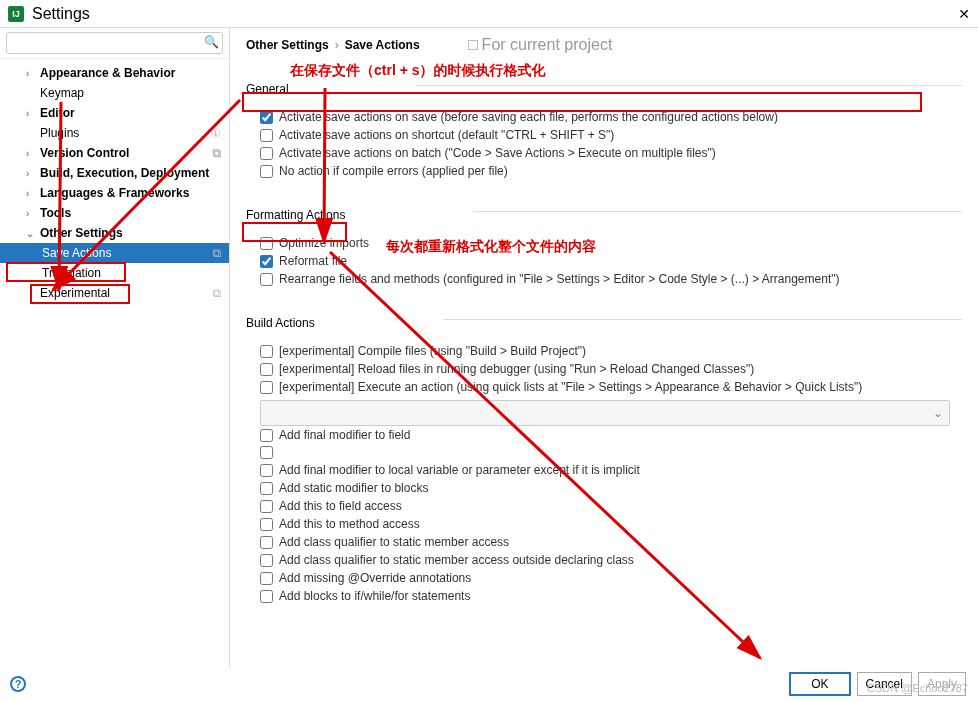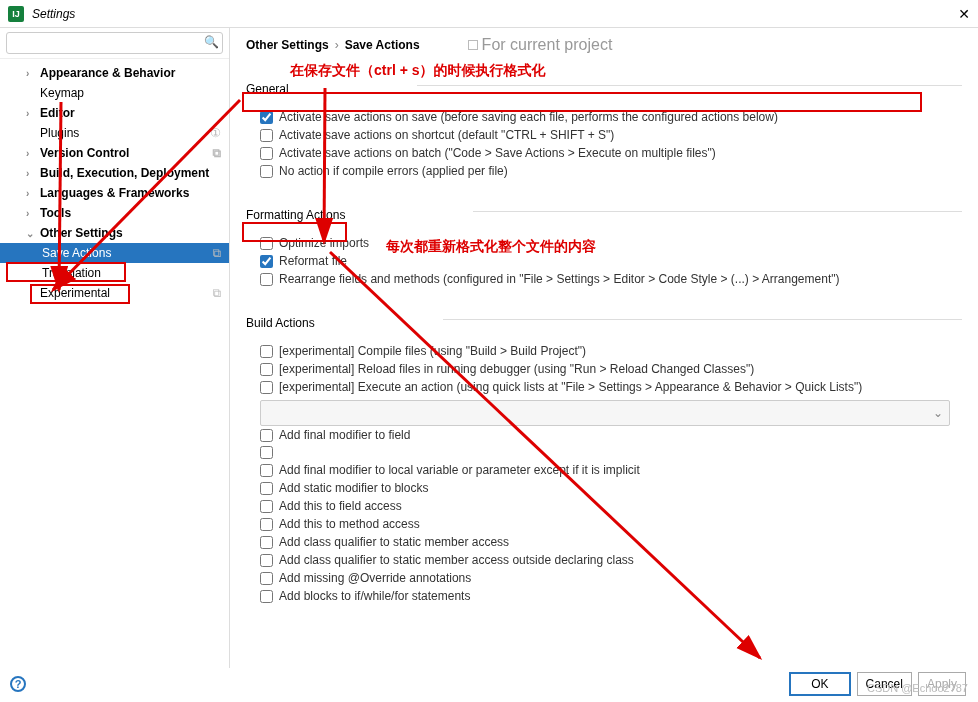--- a/index.html
+++ b/index.html
@@ -1,19 +1,19 @@
 <!DOCTYPE html>
 <html><head>
 <meta charset="utf-8">
 <style>
 * { box-sizing: border-box; margin: 0; padding: 0; font-family: "Segoe UI", Arial, sans-serif; }
 body { background: #fff; width: 978px; height: 702px; overflow: hidden; font-size: 12px; color: #000; position: relative; }
 .titlebar { height: 28px; display: flex; align-items: center; padding: 0 8px; border-bottom: 1px solid #ddd; }
 .titlebar .app-icon { width: 16px; height: 16px; background: #15803d; margin-right: 8px; border-radius: 2px; display: inline-flex; align-items: center; justify-content: center; color: #fff; font-size: 9px; font-weight: bold; }
-.titlebar .title { font-size: 12px; font-style: italic; }
+.titlebar .title { font-size: 16px; }
 .titlebar .close { margin-left: auto; cursor: pointer; font-size: 14px; }
 .main { display: flex; height: 640px; }
 .sidebar { width: 230px; border-right: 1px solid #ddd; }
 .search-row { padding: 4px 6px; border-bottom: 1px solid #eee; display: flex; align-items: center; }
 .search-row input { border: 1px solid #ccc; height: 22px; width: 100%; padding: 0 18px 0 4px; font-size: 12px; border-radius: 3px; }
 .search-inner { position: relative; width: 100%; }
 .search-inner .mag { position: absolute; right: 4px; top: 3px; color: #888; font-size: 12px; }
 .tree { padding: 4px 0; }
 .tree-item { display: flex; align-items: center; padding: 3px 6px 3px 6px; cursor: pointer; position: relative; }
 .tree-item.selected { background: #2675bf; color: #fff; }

